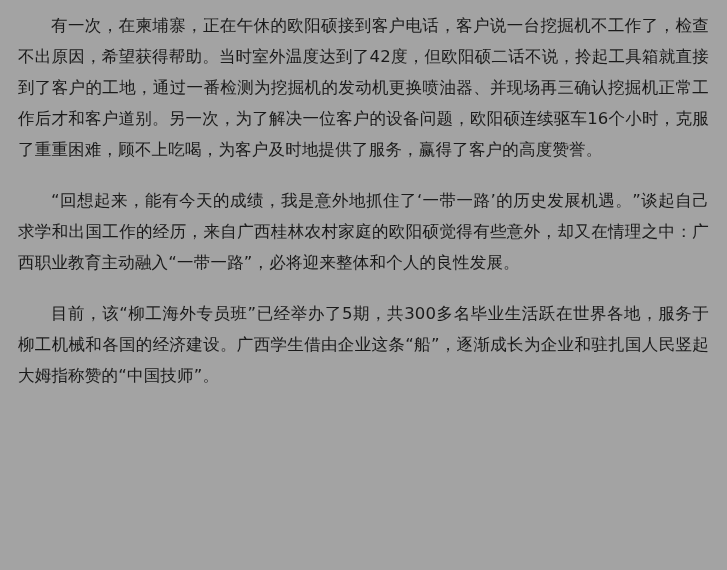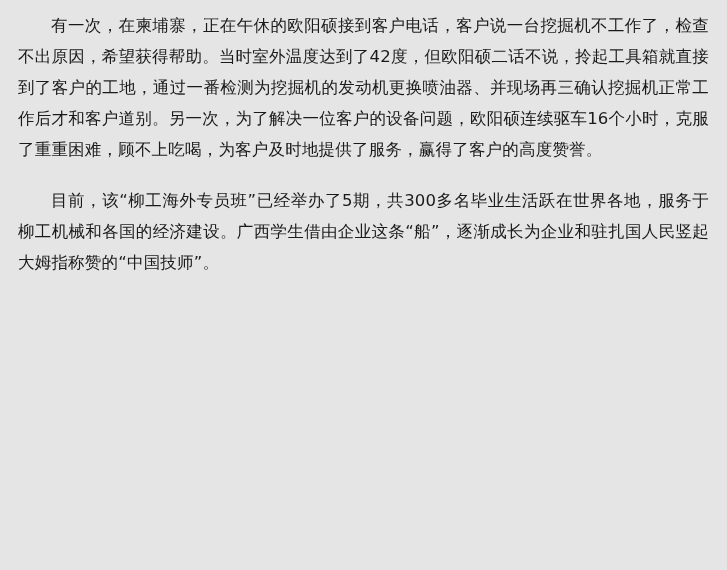--- a/index.html
+++ b/index.html
@@ -11,21 +11,21 @@
     height: 570px;
     background: #ffffff;
     font-family: "Liberation Sans", sans-serif;
     overflow: hidden;
   }
   #doc-page {
     width: 727px;
     height: 570px;
     box-sizing: border-box;
     padding: 10px 18px 0 18px;
-    background: #e5e5e5;
+    background: #a3a3a3;
   }
   .para {
     margin: 0 0 20px 0;
     font-size: 16.5px;
     line-height: 31px;
     color: #1a1a1a;
     text-align: justify;
     text-justify: inter-ideograph;
     text-indent: 2em;
     letter-spacing: 0.2px;
@@ -33,14 +33,15 @@
   }
   .para:last-child {
     margin-bottom: 16px;
   }
 </style>
 </head>
 <body>
 
 <div id="doc-page">
   <p class="para">有一次，在柬埔寨，正在午休的欧阳硕接到客户电话，客户说一台挖掘机不工作了，检查不出原因，希望获得帮助。当时室外温度达到了42度，但欧阳硕二话不说，拎起工具箱就直接到了客户的工地，通过一番检测为挖掘机的发动机更换喷油器、并现场再三确认挖掘机正常工作后才和客户道别。另一次，为了解决一位客户的设备问题，欧阳硕连续驱车16个小时，克服了重重困难，顾不上吃喝，为客户及时地提供了服务，赢得了客户的高度赞誉。</p>
+  <p class="para">“回想起来，能有今天的成绩，我是意外地抓住了‘一带一路’的历史发展机遇。”谈起自己求学和出国工作的经历，来自广西桂林农村家庭的欧阳硕觉得有些意外，却又在情理之中：广西职业教育主动融入“一带一路”，必将迎来整体和个人的良性发展。</p>
   <p class="para">目前，该“柳工海外专员班”已经举办了5期，共300多名毕业生活跃在世界各地，服务于柳工机械和各国的经济建设。广西学生借由企业这条“船”，逐渐成长为企业和驻扎国人民竖起大姆指称赞的“中国技师”。</p>
 </div>
 
 </body></html>

